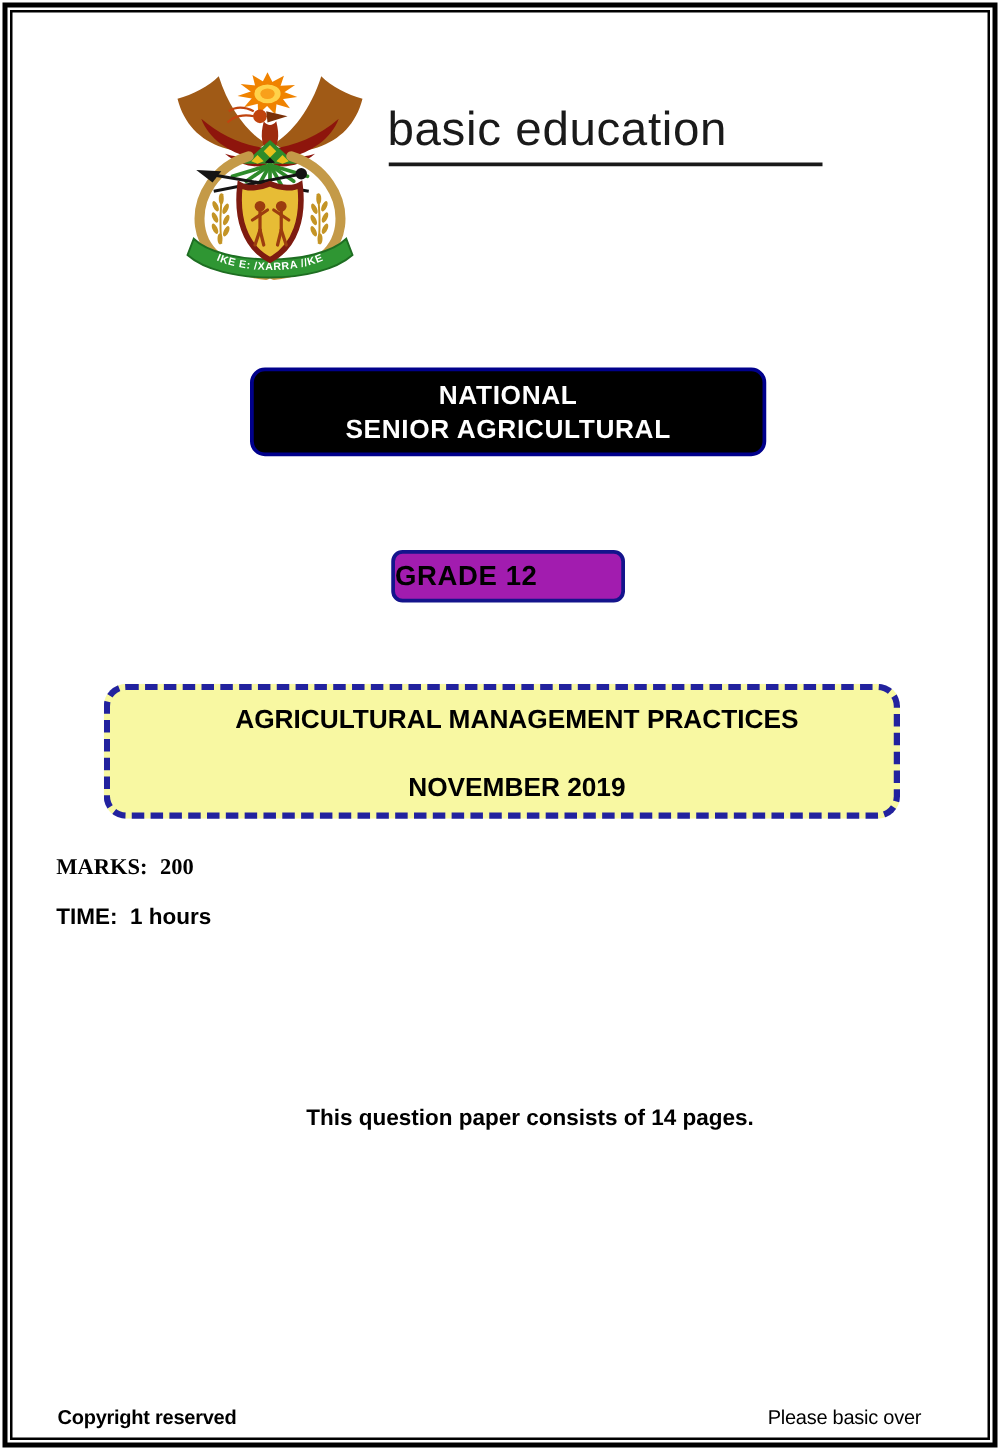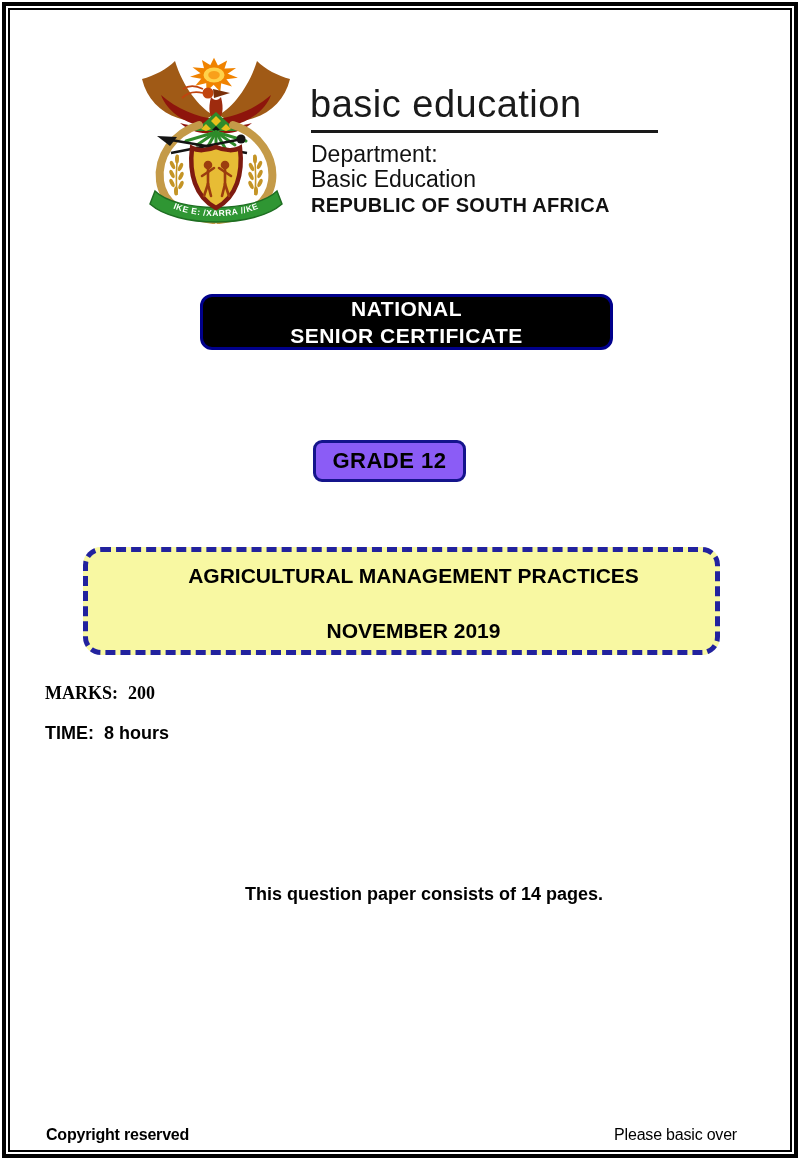--- a/index.html
+++ b/index.html
@@ -61,48 +61,47 @@
     font-size: 20px;
     font-weight: bold;
     letter-spacing: 0.3px;
     margin-top: 2px;
   }
 
   
   .cert-box {
     position: absolute;
     left: 200px; top: 294px;
-    width: 413px; height: 56px;
+    width: 413px; height: 71px;
     box-sizing: border-box;
     background: #000000;
     border: 3px solid #00008B;
     border-radius: 12px;
     display: flex;
     flex-direction: column;
     align-items: center;
     justify-content: center;
     color: #ffffff;
     font-weight: bold;
     font-size: 21px;
     line-height: 27px;
     letter-spacing: 0.5px;
   }
 
   
   .grade-box {
     position: absolute;
     left: 313px; top: 440px;
-    width: 153px; height: 42px;
+    width: 187px; height: 42px;
     box-sizing: border-box;
-    background: #8b5cf6;
+    background: #a21caf;
     border: 3px solid #14148c;
     border-radius: 9px;
     display: flex;
     align-items: center;
-    justify-content: center;
     font-weight: bold;
     font-size: 22px;
     letter-spacing: 0.5px;
     color: #000000;
   }
 
   
   .subject-box {
     position: absolute;
     left: 83px; top: 547px;
@@ -260,44 +259,39 @@
         <line x1="88" y1="117" x2="82" y2="113"></line>
         <line x1="88" y1="117" x2="94" y2="121"></line>
         <line x1="88" y1="129" x2="85" y2="141"></line>
         <line x1="88" y1="129" x2="92" y2="141"></line>
       </g>
     </svg>
   </div>
 
   <div class="logo-title">basic education</div>
   <div class="logo-rule"></div>
-  <div class="dept">
-    <div>Department:</div>
-    <div>Basic Education</div>
-    <div class="country">REPUBLIC OF SOUTH AFRICA</div>
-  </div>
 
   <div class="cert-box">
     <div>NATIONAL</div>
-    <div>SENIOR CERTIFICATE</div>
+    <div>SENIOR AGRICULTURAL</div>
   </div>
 
   <div class="grade-box">
     <span>GRADE 12</span>
   </div>
 
   <div class="subject-box">
     <div class="subject-title">AGRICULTURAL MANAGEMENT PRACTICES</div>
     <div class="subject-session">NOVEMBER 2019</div>
   </div>
 
   <div class="marks-line">
     <span class="lbl">MARKS:</span><span class="val">200</span>
   </div>
   <div class="time-line">
-    <span class="lbl">TIME:</span><span class="val">8 hours</span>
+    <span class="lbl">TIME:</span><span class="val">1 hours</span>
   </div>
 
   <div class="pages-note">This question paper consists of 14 pages.</div>
 
   <div class="footer-left">Copyright reserved</div>
   <div class="footer-right">Please basic over</div>
 </div>
 
 </body></html>

